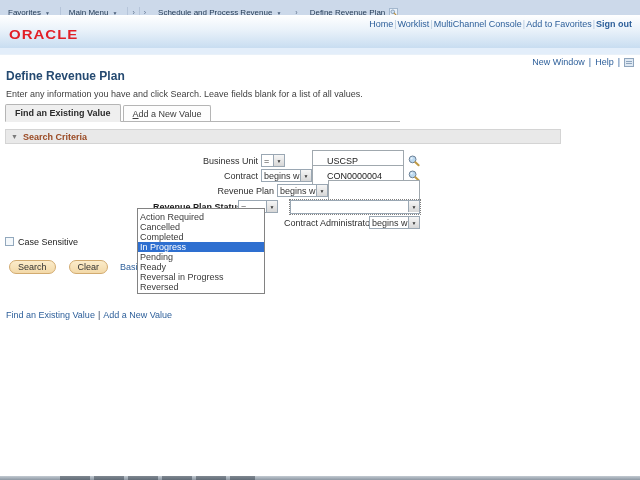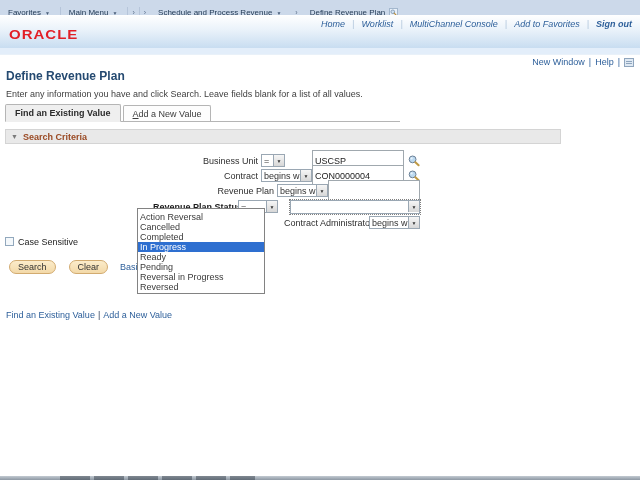--- a/index.html
+++ b/index.html
@@ -17,21 +17,21 @@
   .gt { font-size:7px; color:#5a6e8a; padding:0 4px; }
   .crumb-zoom-icon { width:9px; height:9px; margin-left:2px; border:1px solid #a3b7cd;
     background:#e9f1fa; display:inline-flex; align-items:center; justify-content:center; }
 
   
   .hdr { position:absolute; left:0; top:15px; width:640px; height:33px;
     background:linear-gradient(#ffffff 0%, #eaf2fa 45%, #c8ddf1 100%); }
   .logo { position:absolute; left:9px; bottom:5px; font-size:15px; font-weight:bold;
     color:#e21e26; letter-spacing:1px; transform:scaleY(0.85); }
   .hlinks { position:absolute; right:8px; top:4px; display:flex; align-items:flex-start;
-    font-size:9px; gap:7px;font-style:italic; }
+    font-size:9px; gap:1px; }
   .hlinks a { color:#2d5f9a; text-decoration:none; }
   .hsep { color:#b3c7dc; font-size:9px; }
   .signout { color:#263a56; font-weight:bold; }
   .strip { position:absolute; left:0; top:48px; width:640px; height:7px; background:#e3eefa;
     border-bottom:1px solid #e9f1f9; }
 
   
   .pagebar { position:absolute; right:6px; top:57px; display:flex; align-items:center;
     gap:4px; font-size:9px; }
   .pagebar a { color:#2d5f9a; text-decoration:none; }
@@ -69,21 +69,21 @@
   .fop { width:51px; display:flex; }
   .fsel { display:inline-flex; align-items:center; height:13px; background:#fff;
     border:1px solid #9aa7b3; font-size:9px; color:#333; }
   .fsel .seltxt { padding:0 2px; white-space:nowrap; overflow:hidden; }
   .fsel .selbtn { width:11px; height:11px; margin-left:auto; background:linear-gradient(#f6f6f6,#d7d7d7);
     border-left:1px solid #9aa7b3; display:flex; align-items:center; justify-content:center;
     font-size:5px; color:#333; flex:none; }
   .fsel.op-eq { width:24px; }
   .fsel.op-bw { width:51px; }
   .fsel.op-st { width:40px; }
-  .ftext { width:92px; height:21px; border:1px solid #a0a8ae; font-size:9px; padding:0 2px;
+  .ftext { width:92px; height:21px; border:1px solid #a0a8ae; font-size:9px; padding:0 14px;
     color:#222; font-family:"Liberation Sans","DejaVu Sans",sans-serif; }
   .lookup { margin-left:4px; display:inline-flex; }
   .statussel { width:130px; height:14px; margin-left:1px; outline:1px dotted #808080;
     outline-offset:0px; }
   .cbrow { margin-top:5px; display:flex; align-items:center; padding-left:5px; height:13px; }
   .cbox { width:9px; height:9px; border:1px solid #92a8bd; background:#f4f8fb; margin-right:4px; }
   .cblabel { font-size:9px; font-weight:normal; color:#1d1d1d; }
 
   
   .btnrow { position:absolute; left:9px; top:260px; display:flex; align-items:center; }
@@ -267,26 +267,26 @@
     </div>
   </div>
 
   <div class="btnrow">
     <button class="pbtn">Search</button>
     <button class="pbtn">Clear</button>
     <a href="#" class="basiclink">Basic Search</a>
   </div>
 
   <div class="ddlist">
-    <div class="ddopt">Action Reversal</div>
+    <div class="ddopt">Action Required</div>
     <div class="ddopt">Cancelled</div>
     <div class="ddopt">Completed</div>
     <div class="ddopt sel">In Progress</div>
+    <div class="ddopt">Pending</div>
     <div class="ddopt">Ready</div>
-    <div class="ddopt">Pending</div>
     <div class="ddopt">Reversal in Progress</div>
     <div class="ddopt">Reversed</div>
   </div>
 
   <div class="footlinks">
     <a href="#">Find an Existing Value</a><span class="fsep">|</span><a href="#">Add a New Value</a>
   </div>
 
   <div class="bottombar"></div>
 </div>

